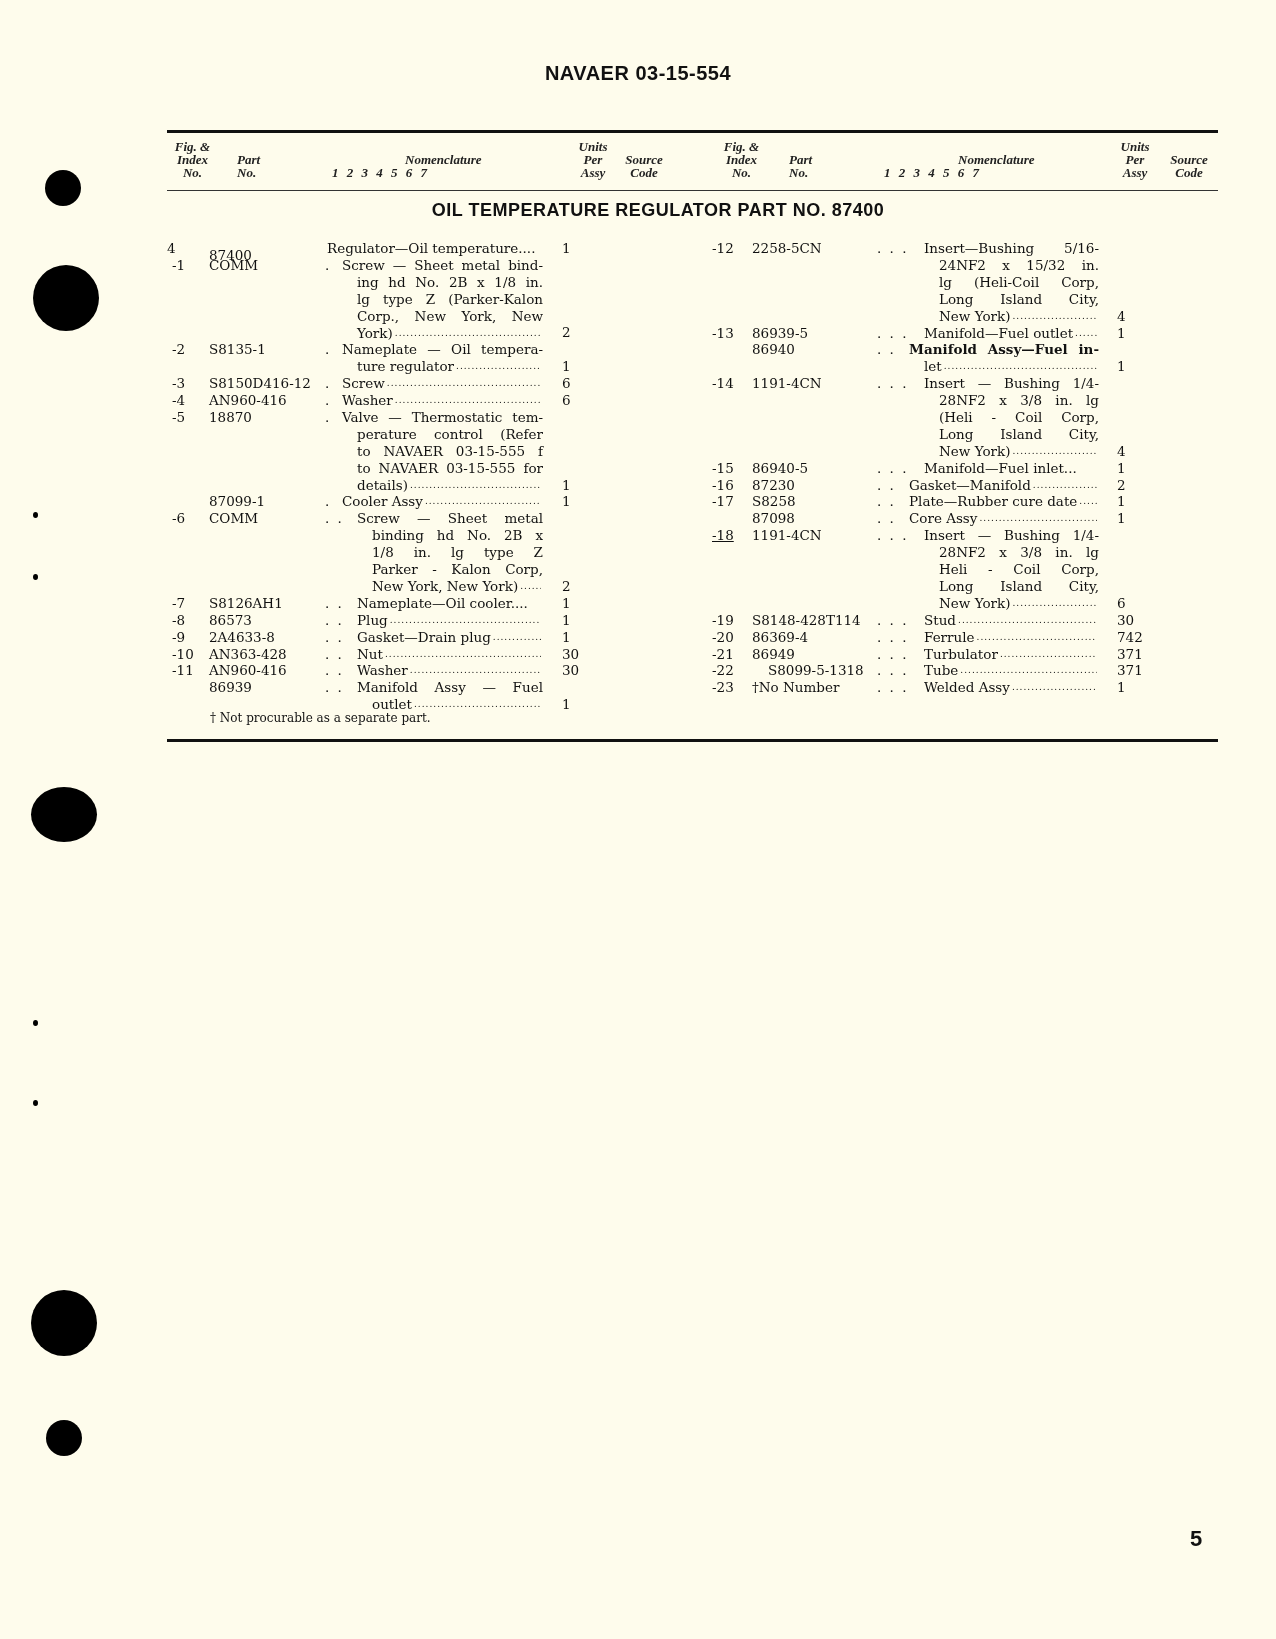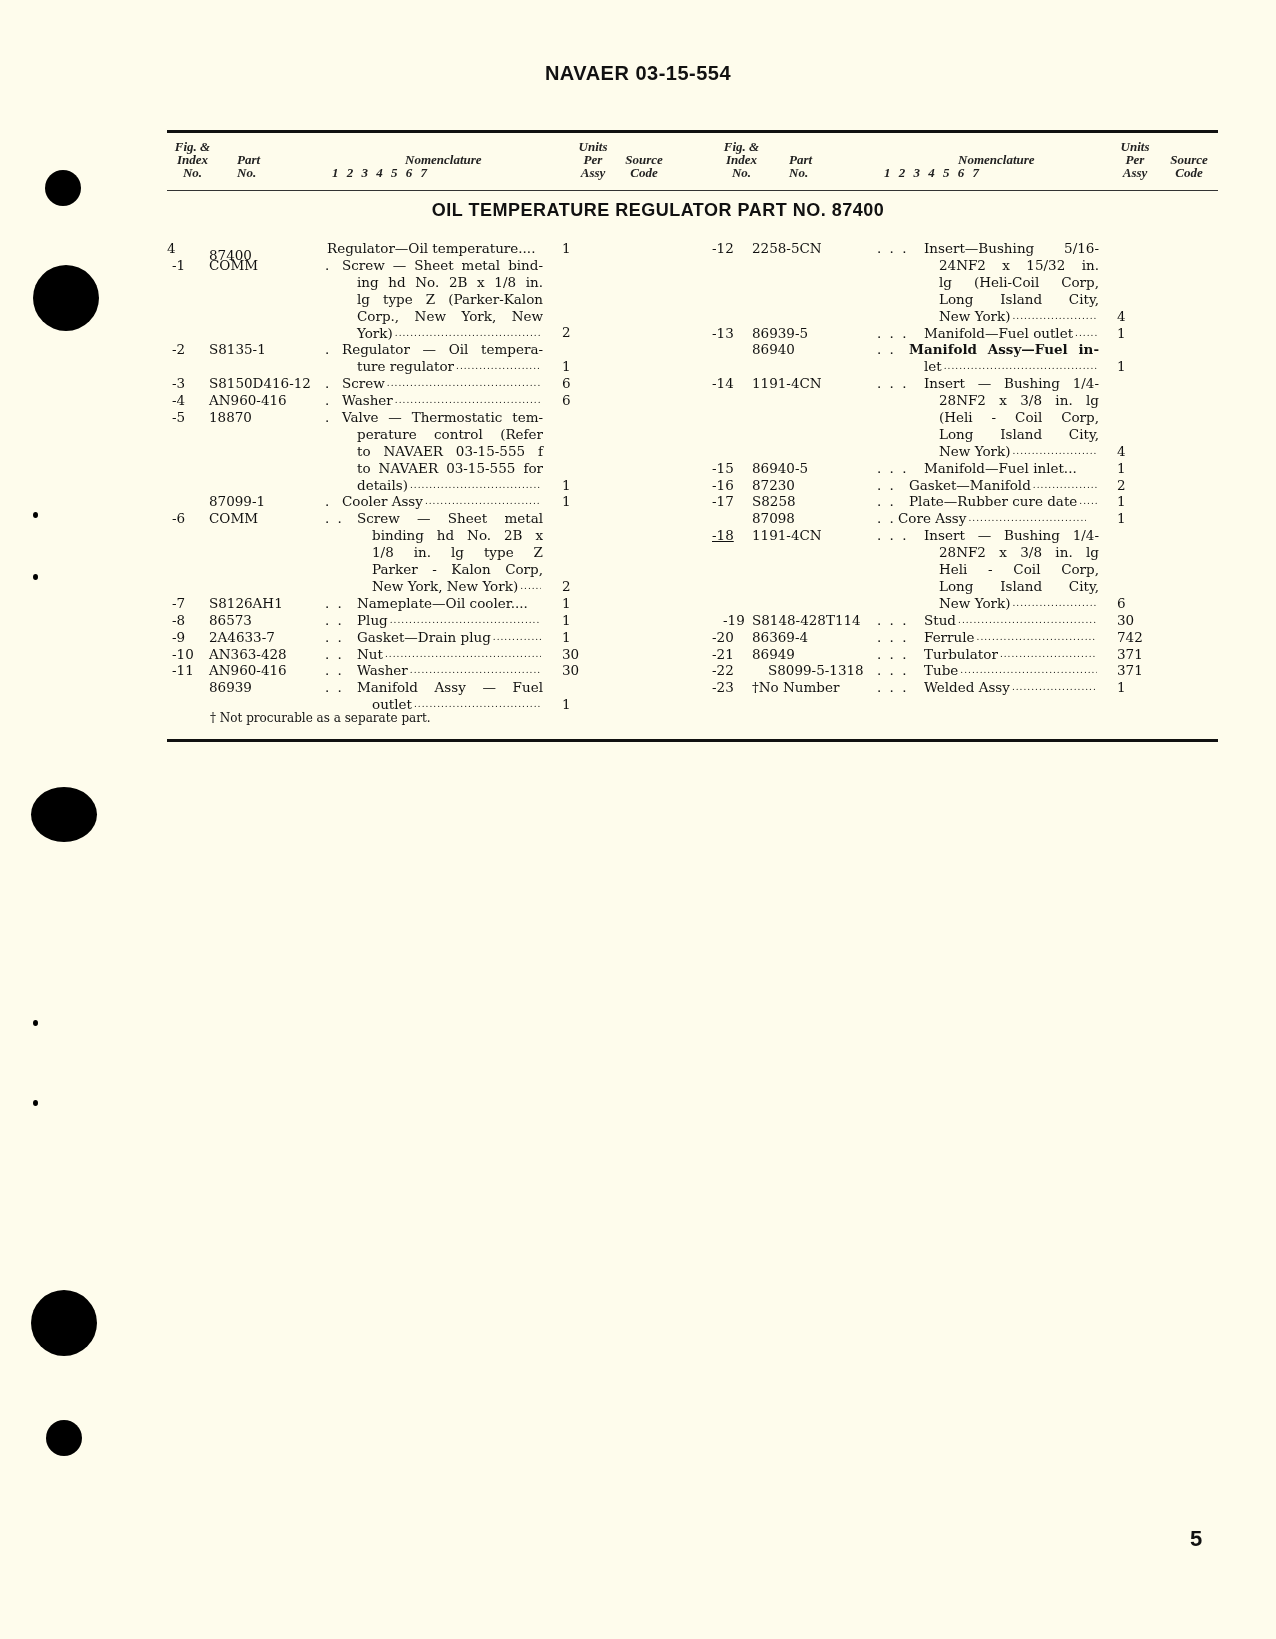--- a/index.html
+++ b/index.html
@@ -144,21 +144,21 @@
         </div>
       </div>
       <span class="qty" style="left: 395px; top: 67.6px;">2</span>
     </div>
     <div class="row" style="height: 33.8px;">
       <span class="idx" style="left: 5px; top: 0px;">-2</span>
       <span class="pn" style="left: 42px; top: 0px;">S8135-1</span>
       <span class="dots" style="left: 158px; top: 0px; word-spacing: 4px;">.</span>
       <div class="nom" style="position: absolute; top: 0px; left: 175px;">
         <div class="nom-line just" style="margin-left: 0px; width: 201px;">
-          <span class="t">Regulator — Oil tempera-</span>
+          <span class="t">Nameplate — Oil tempera-</span>
         </div>
         <div class="nom-line" style="margin-left: 15px; width: 186px;">
           <span class="t">ture regulator</span>
           <span class="leader">........................................................................................................................</span>
         </div>
       </div>
       <span class="qty" style="left: 395px; top: 16.9px;">1</span>
     </div>
     <div class="row" style="height: 16.9px;">
       <span class="idx" style="left: 5px; top: 0px;">-3</span>
@@ -262,21 +262,21 @@
       <div class="nom" style="position: absolute; top: 0px; left: 190px;">
         <div class="nom-line" style="margin-left: 0px; width: 186px;">
           <span class="t">Plug</span>
           <span class="leader">........................................................................................................................</span>
         </div>
       </div>
       <span class="qty" style="left: 395px; top: 0px;">1</span>
     </div>
     <div class="row" style="height: 16.9px;">
       <span class="idx" style="left: 5px; top: 0px;">-9</span>
-      <span class="pn" style="left: 42px; top: 0px;">2A4633-7</span>
+      <span class="pn" style="left: 42px; top: 0px;">2A4633-8</span>
       <span class="dots" style="left: 158px; top: 0px; word-spacing: 4px;">. .</span>
       <div class="nom" style="position: absolute; top: 0px; left: 190px;">
         <div class="nom-line" style="margin-left: 0px; width: 186px;">
           <span class="t">Gasket—Drain plug</span>
           <span class="leader">........................................................................................................................</span>
         </div>
       </div>
       <span class="qty" style="left: 395px; top: 0px;">1</span>
     </div>
     <div class="row" style="height: 16.9px;">
@@ -427,21 +427,21 @@
           <span class="t">Plate—Rubber cure date</span>
           <span class="leader">........................................................................................................................</span>
         </div>
       </div>
       <span class="qty" style="left: 405px; top: 0px;">1</span>
     </div>
     <div class="row" style="height: 16.9px;">
       <span class="idx" style="left: 0px; top: 0px;"></span>
       <span class="pn" style="left: 40px; top: 0px;">87098</span>
       <span class="dots" style="left: 165px; top: 0px; word-spacing: 4px;">. .</span>
-      <div class="nom" style="position: absolute; top: 0px; left: 186px;">
+      <div class="nom" style="position: absolute; top: 0px; left: 197px;">
         <div class="nom-line" style="margin-left: 0px; width: 190px;">
           <span class="t">Core Assy</span>
           <span class="leader">........................................................................................................................</span>
         </div>
       </div>
       <span class="qty" style="left: 405px; top: 0px;">1</span>
     </div>
     <div class="row" style="height: 84.5px;">
       <span class="idx" style="left: 0px; top: 0px; text-decoration: underline;">-18</span>
       <span class="pn" style="left: 40px; top: 0px;">1191-4CN</span>
@@ -460,21 +460,21 @@
           <span class="t">Long Island City,</span>
         </div>
         <div class="nom-line" style="margin-left: 15px; width: 160px;">
           <span class="t">New York)</span>
           <span class="leader">........................................................................................................................</span>
         </div>
       </div>
       <span class="qty" style="left: 405px; top: 67.6px;">6</span>
     </div>
     <div class="row" style="height: 16.9px;">
-      <span class="idx" style="left: 11px; top: 0px; text-align: right;">-19</span>
+      <span class="idx" style="left: 0px; top: 0px; text-align: right;">-19</span>
       <span class="pn" style="left: 40px; top: 0px;">S8148-428T114</span>
       <span class="dots" style="left: 165px; top: 0px; word-spacing: 4px;">. . .</span>
       <div class="nom" style="position: absolute; top: 0px; left: 212px;">
         <div class="nom-line" style="margin-left: 0px; width: 175px;">
           <span class="t">Stud</span>
           <span class="leader">........................................................................................................................</span>
         </div>
       </div>
       <span class="qty" style="left: 405px; top: 0px;">30</span>
     </div>

